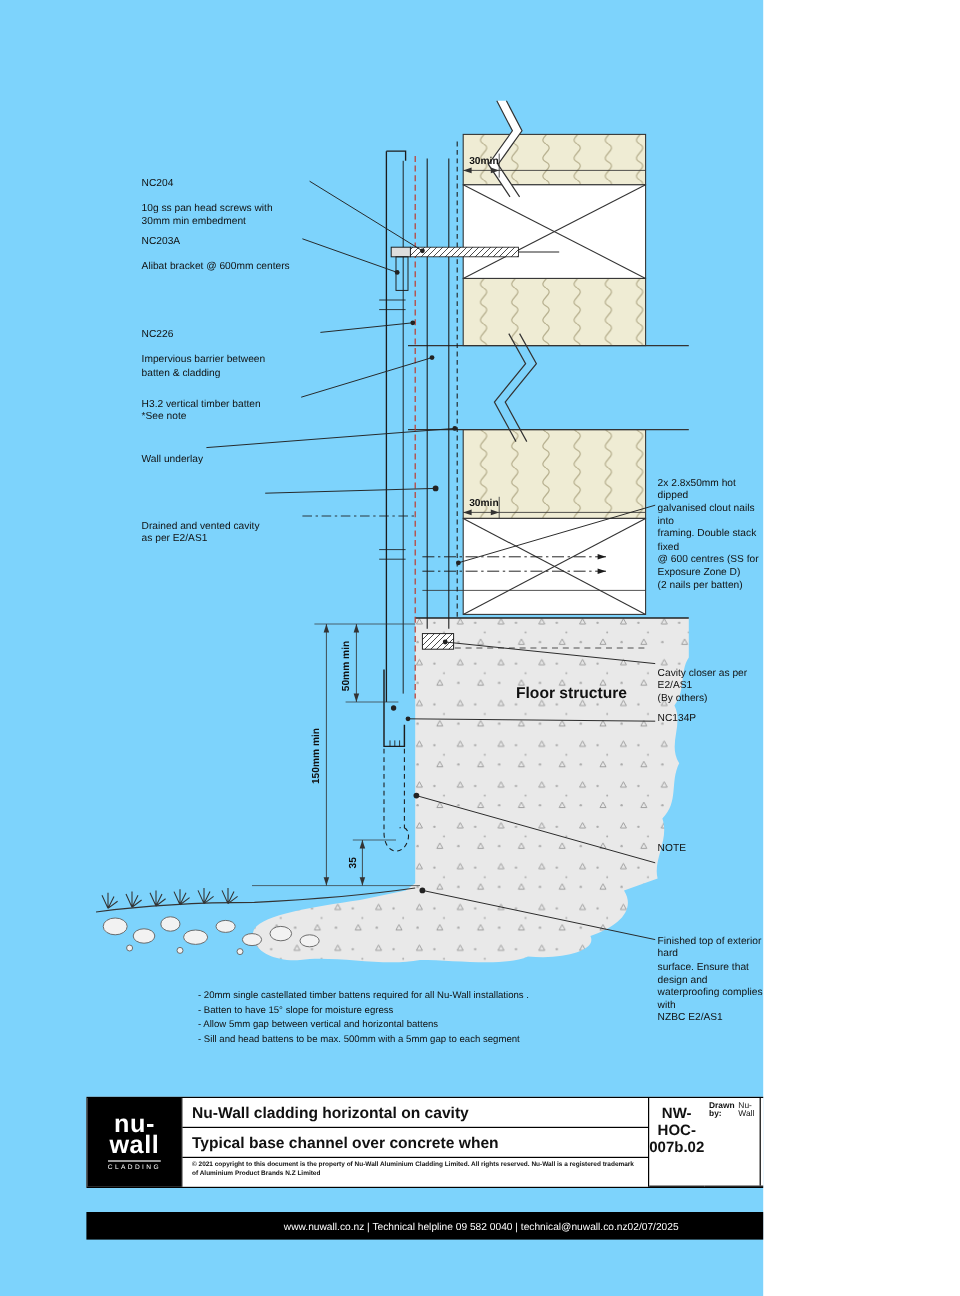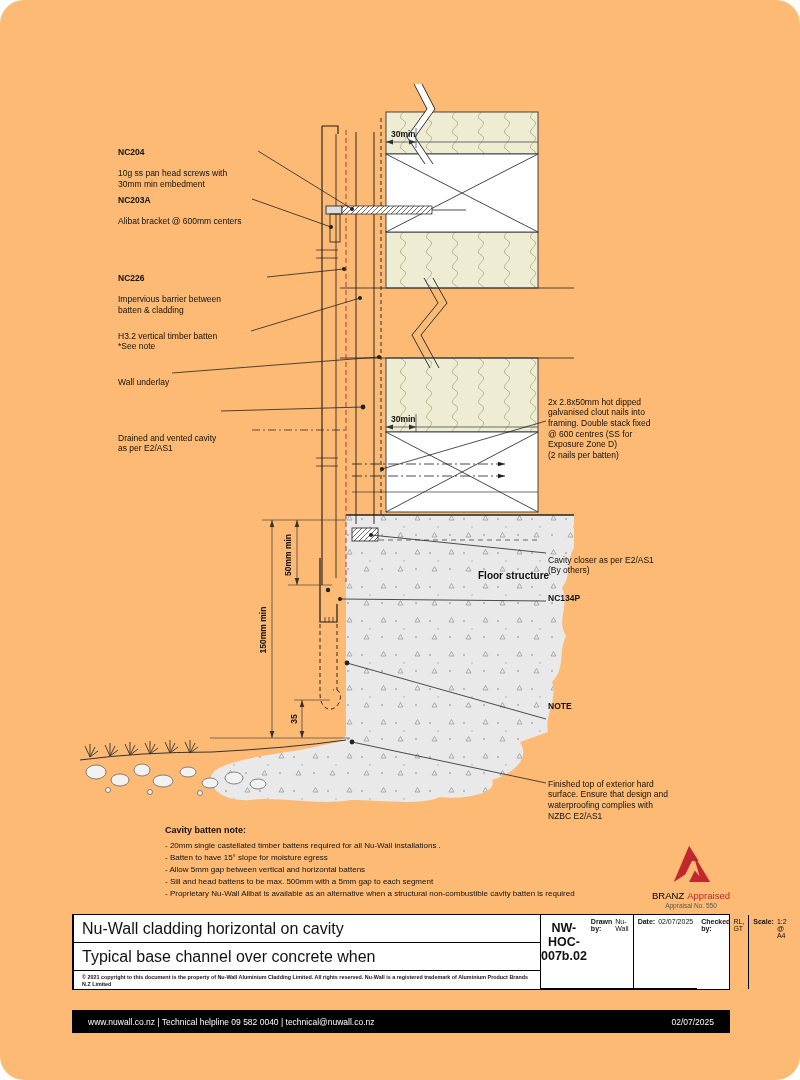--- a/index.html
+++ b/index.html
@@ -1,47 +1,47 @@
 <!DOCTYPE html>
 <html><head>
 <meta charset="utf-8">
 <style>
   html,body{margin:0;padding:0;background:#fff;}
-  .page{position:relative;width:800px;height:1080px;background:#fdba74;overflow:hidden;
-        font-family:"Liberation Sans",sans-serif;color:#111;border-radius:24px;}
+  .page{position:relative;width:636px;height:1080px;background:#7dd3fc;overflow:hidden;
+        font-family:"Liberation Sans",sans-serif;color:#111;}
   svg.drawing{position:absolute;left:0;top:0;}
   .dim{font:700 8.5px "Liberation Sans",sans-serif;fill:#111;}
   .callout{position:absolute;font-size:8.5px;line-height:1.25;white-space:pre-line;color:#111;}
-  .callout .code{display:block;font-weight:700;}
-  .floor-label{position:absolute;font-size:10px;font-weight:700;margin-left:48px;}
+  .callout .code{display:block;font-weight:400;}
+  .floor-label{position:absolute;font-size:13px;font-weight:700;}
   .notes{position:absolute;left:165px;top:824px;width:560px;font-size:8px;line-height:1.5;}
   .notes-title{font-weight:700;font-size:9px;margin-bottom:2px;}
   .branz{position:absolute;left:645px;top:840px;width:92px;text-align:center;}
   .branz-line{font-size:9.5px;font-weight:400;margin-top:2px;white-space:nowrap;}
   .b-black{color:#000;}
   .b-red{color:#c1272d;margin-left:3px;}
   .branz-no{font-size:6.5px;color:#555;margin-top:1px;}
   .titleblock{position:absolute;left:72px;top:914px;width:658px;height:76px;border:1.8px solid #000;
               display:flex;box-sizing:border-box;background:#fff;}
   .tb-logo{width:78px;background:#000;color:#fff;display:flex;flex-direction:column;
            align-items:center;justify-content:center;}
   .tb-logo .nu{font-size:21px;font-weight:700;line-height:.85;letter-spacing:.5px;}
   .tb-logo .cladding{font-size:5.5px;letter-spacing:2px;margin-top:4px;border-top:1px solid #fff;padding-top:2px;}
   .tb-mid{flex:1;display:flex;flex-direction:column;border-left:1.8px solid #000;border-right:1.8px solid #000;box-sizing:border-box;}
-  .tb-title{font-weight:400;font-size:16px;padding:5px 8px 4px 8px;border-bottom:1.5px solid #000;}
+  .tb-title{font-weight:700;font-size:13px;padding:5px 8px 4px 8px;border-bottom:1.5px solid #000;}
   .tb-copy{flex:1;font-size:5.4px;line-height:1.35;padding:3px 8px;color:#111;font-weight:700;}
   .tb-right{width:188px;display:flex;flex-direction:row;box-sizing:border-box;}
   .tb-doc{font-weight:700;font-size:12.5px;text-align:center;padding:6px 0 5px 0;border-bottom:1.5px solid #000;}
   .tb-row{display:flex;flex:1;border-bottom:1.5px solid #000;}
   .tb-row:last-child{border-bottom:none;}
   .tb-cell{flex:1;font-size:7px;padding:3px 4px;display:flex;gap:3px;align-items:flex-start;}
   .tb-cell.first{border-right:1.5px solid #000;}
   .tb-lbl{font-weight:700;}
   .footer{position:absolute;left:72px;top:1010px;width:658px;height:23px;background:#000;color:#fff;
-          display:flex;align-items:center;justify-content:space-between;padding:0 16px;
+          display:flex;align-items:center;justify-content:center;padding:0 16px;
           box-sizing:border-box;font-size:8.5px;}
 </style>
 </head>
 <body>
 
 <div class="page">
 
   <svg class="drawing" width="800" height="1080" viewBox="0 0 800 1080">
     <defs>
       <pattern id="insul" width="26" height="30" patternUnits="userSpaceOnUse">
@@ -255,40 +255,43 @@
     <span class="code">NOTE</span>
   </div>
   <div class="callout" style="left:548px;top:768px">
     <span>Finished top of exterior hard
 surface. Ensure that design and
 waterproofing complies with
 NZBC E2/AS1</span>
   </div>
 
   <div class="notes">
-    <div class="notes-title">Cavity batten note:</div>
     <div class="note-item">-  20mm single castellated timber battens required for all Nu-Wall installations .</div>
     <div class="note-item">-  Batten to have 15° slope for moisture egress</div>
     <div class="note-item">-  Allow 5mm gap between vertical and horizontal battens</div>
     <div class="note-item">-  Sill and head battens to be max. 500mm with a 5mm gap to each segment</div>
-    <div class="note-item">-  Proprietary Nu-Wall Alibat is available as an alternative when a structural non-combustible cavity batten is required</div>
   </div>
 
   <div class="branz">
     <svg width="56" height="44" viewBox="0 0 48 46">
       <polygon points="6,44 22,6 32,22 25,22 18,36 Z" fill="#c1272d"></polygon>
       <polygon points="26,14 44,44 22,44 28,32 33,38" fill="#c1272d"></polygon>
     </svg>
     <div class="branz-line">
       <span class="b-black">BRANZ</span><span class="b-red">Appraised</span>
     </div>
     <div class="branz-no">Appraisal No. 550</div>
   </div>
 
   <div class="titleblock">
+    <div class="tb-logo">
+      <div class="nu">nu-</div>
+      <div class="nu">wall</div>
+      <div class="cladding">CLADDING</div>
+    </div>
     <div class="tb-mid">
       <div class="tb-title">Nu-Wall cladding horizontal on cavity</div>
       <div class="tb-title">Typical base channel over concrete when</div>
       <div class="tb-copy">© 2021 copyright to this document is the property of Nu-Wall Aluminium Cladding Limited.  All rights reserved.  Nu-Wall is a registered trademark of Aluminium Product Brands N.Z Limited</div>
     </div>
     <div class="tb-right">
       <div class="tb-doc">NW-HOC-007b.02</div>
       <div class="tb-row">
         <div class="tb-cell first">
           <span class="tb-lbl">Drawn by:</span>

